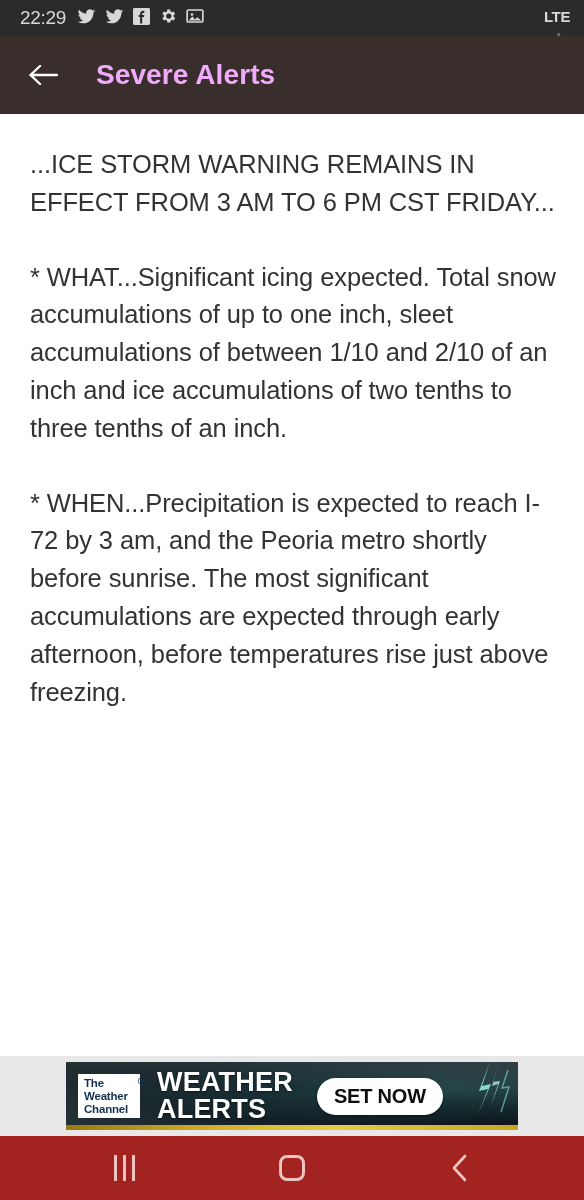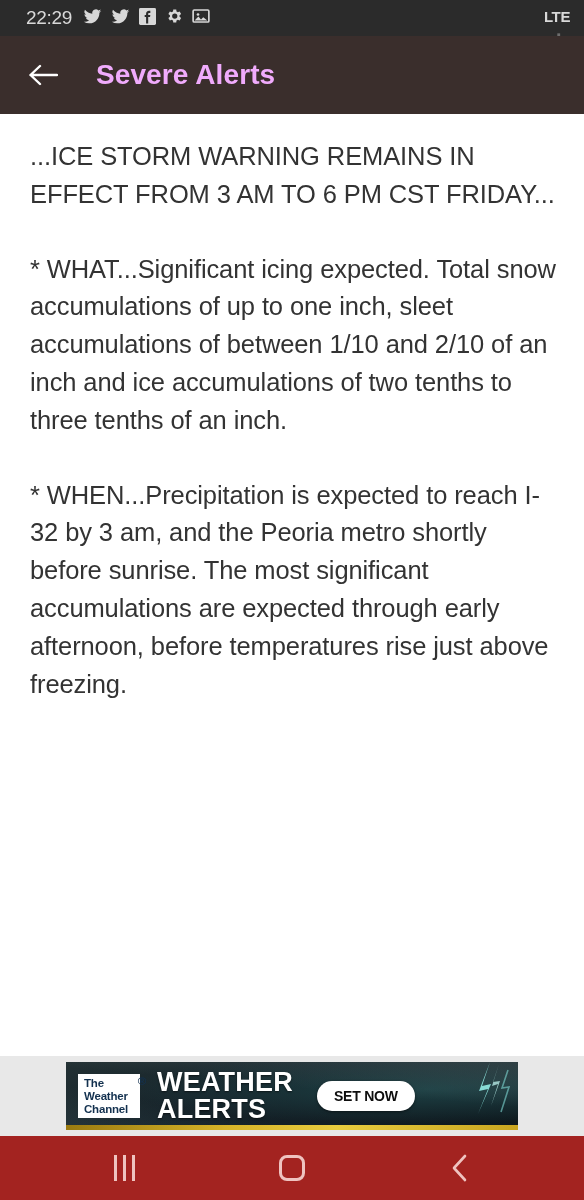--- a/index.html
+++ b/index.html
@@ -21,21 +21,21 @@
     background: #ffffff;
   }
 
   
   .status-bar {
     height: 36px;
     background: #2b2b2b;
     display: flex;
     align-items: center;
     justify-content: space-between;
-    padding: 0 14px 0 26px;
+    padding: 0 14px 0 20px;
     flex: 0 0 36px;
   }
   .status-left {
     display: flex;
     align-items: center;
     gap: 9px;
   }
   .status-clock {
     color: #d8d8d8;
     font-size: 19px;
@@ -78,21 +78,21 @@
     font-size: 28px;
     font-weight: bold;
     letter-spacing: 0.1px;
     margin-left: 36px;
   }
 
   
   .alert-body {
     flex: 1 1 auto;
     background: #ffffff;
-    padding: 24px 24px 0 30px;
+    padding: 32px 24px 0 30px;
     overflow: hidden;
   }
   .alert-para {
     color: #333333;
     font-size: 25.5px;
     line-height: 37.8px;
     letter-spacing: -0.1px;
     margin-bottom: 37px;
   }
   .alert-para:last-child { margin-bottom: 0; }
@@ -178,21 +178,21 @@
   }
   .ad-cta {
     position: relative;
     z-index: 3;
     margin-left: 24px;
     background: #ffffff;
     border-radius: 999px;
     padding: 7px 17px;
     color: #0d0d0d;
     font-weight: bold;
-    font-size: 14px;
+    font-size: 20px;
     letter-spacing: -0.2px;
     box-shadow: 0 1px 3px rgba(0,0,0,0.5);
     cursor: pointer;
     text-align: right;
   }
   .ad-lightning {
     position: absolute;
     z-index: 2;
     right: 0;
     top: 0;
@@ -316,21 +316,21 @@
       <svg width="30" height="24" viewBox="0 0 30 24">
         <path d="M12 3 L2.5 12 L12 21 M2.5 12 H29" fill="none" stroke="#ffffff" stroke-width="2.4" stroke-linecap="round" stroke-linejoin="round"></path>
       </svg>
     </div>
     <div class="app-title">Severe Alerts</div>
   </div>
 
   <div class="alert-body">
     <p class="alert-para">...ICE STORM WARNING REMAINS IN EFFECT FROM 3 AM TO 6 PM CST FRIDAY...</p>
     <p class="alert-para">* WHAT...Significant icing expected. Total snow accumulations of up to one inch, sleet accumulations of between 1/10 and 2/10 of an inch and ice accumulations of two tenths to three tenths of an inch.</p>
-    <p class="alert-para">* WHEN...Precipitation is expected to reach I-32 by 3 am, and the Peoria metro shortly before sunrise. The most significant accumulations are expected through early afternoon, before temperatures rise just above freezing.</p>
+    <p class="alert-para">* WHEN...Precipitation is expected to reach I-72 by 3 am, and the Peoria metro shortly before sunrise. The most significant accumulations are expected through early afternoon, before temperatures rise just above freezing.</p>
   </div>
 
   <div class="ad-zone">
     <div class="ad-banner">
 
       <svg class="ad-lightning" viewBox="0 0 120 68">
         <path d="M92 0 L84 24 L93 22 L80 52 L90 27 L81 29 Z" fill="#8fe6e0" opacity="0.92"></path>
         <path d="M101 2 L95 20 L102 19 L93 44 L100 22 L94 24 Z" fill="#bff4ef" opacity="0.75"></path>
         <path d="M110 8 L104 26 L111 25 L103 50" fill="none" stroke="#7fd9d4" stroke-width="1.6" opacity="0.6"></path>
       </svg>

